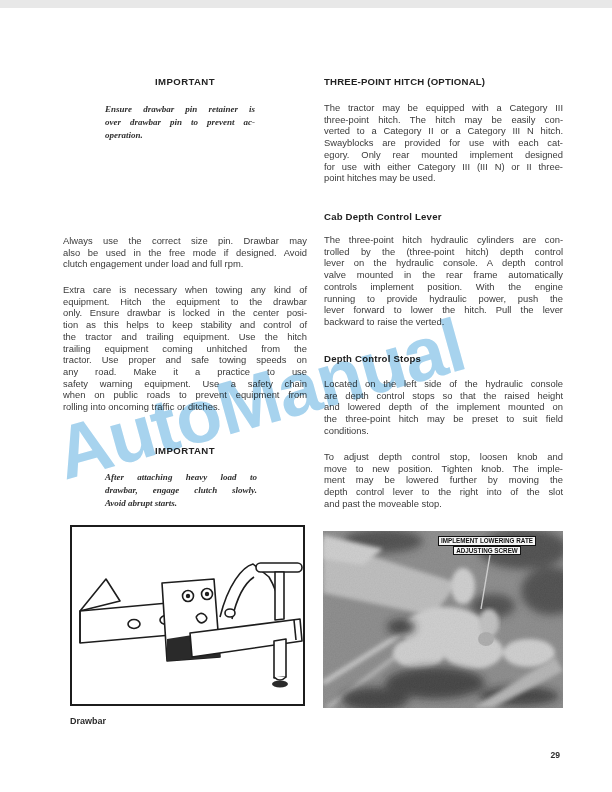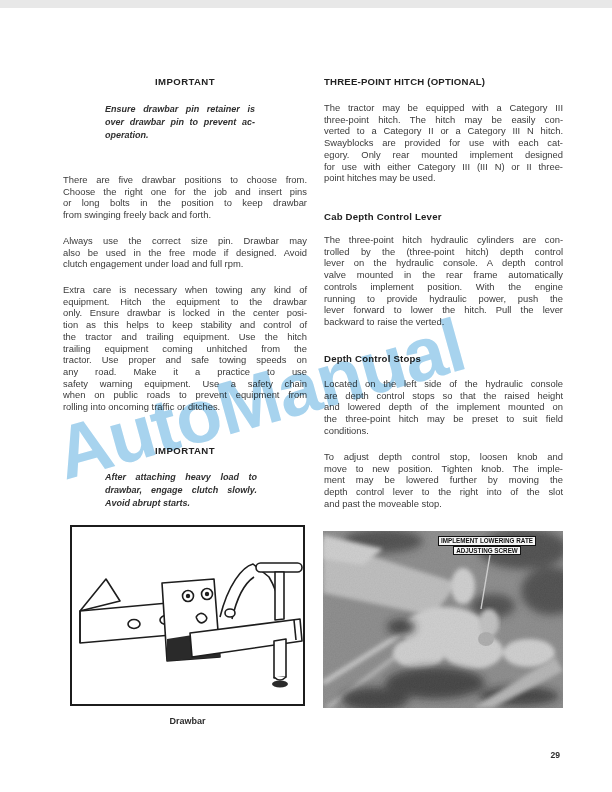--- a/index.html
+++ b/index.html
@@ -11,23 +11,23 @@
   .col{position:absolute;top:0;height:792px;}
   .col-left{left:63px;width:244px;}
   .col-right{left:324px;width:239px;}
   .blk{position:absolute;left:0;width:100%;}
   .body-text{font-size:9.4px;line-height:11.7px;color:#3a3a3a;}
   .ln{text-align:justify;text-align-last:justify;white-space:normal;}
   .ln-last{text-align-last:left;}
   .heading-center{font-size:9.6px;font-weight:bold;color:#222;text-align:center;letter-spacing:.4px;}
   .heading-left{font-size:9.6px;font-weight:bold;color:#222;letter-spacing:.2px;}
   .note{font-size:9px;line-height:13px;font-weight:bold;font-style:italic;color:#2f2f2f;}
-  .note .ln{text-align:justify;text-align-last:justify;}
+  .note .ln{text-align:justify;text-align-last:justify;font-family:Liberation Serif, serif;}
   .note .ln-last{text-align-last:left;}
-  .caption{font-size:9px;font-weight:bold;color:#2d2d2d;text-align:center;}
+  .caption{font-size:9px;font-weight:bold;color:#2d2d2d;text-align:left;}
   .figure-box{
     position:absolute;background:#fff;border:2px solid #1c1c1c;box-sizing:border-box;
   }
   .photo-box{position:absolute;overflow:hidden;background:#7d7d7d;}
   .photo-label{
     position:absolute;z-index:3;text-align:center;
     font-size:6.3px;line-height:7.6px;font-weight:bold;color:#111;
   }
   .photo-label span{display:inline-block;background:#f5f5f5;border:1px solid #111;padding:0 2px;}
   .watermark{
@@ -48,26 +48,20 @@
   <div class="col col-left">
 
     <div class="blk heading-center" style="top:68px;">IMPORTANT</div>
 
     <div class="blk note" style="top:95px;left:42px;width:150px;">
         <div class="ln">Ensure drawbar pin retainer is</div>
         <div class="ln">over drawbar pin to prevent ac-</div>
         <div class="ln ln-last">operation.</div>
       </div>
 
-    <div class="blk body-text" style="top:166px;">
-        <div class="ln">There are five drawbar positions to choose from.</div>
-        <div class="ln">Choose the right one for the job and insert pins</div>
-        <div class="ln">or long bolts in the position to keep drawbar</div>
-        <div class="ln ln-last">from swinging freely back and forth.</div>
-      </div>
 
     <div class="blk body-text" style="top:227px;">
         <div class="ln">Always use the correct size pin. Drawbar may</div>
         <div class="ln">also be used in the free mode if designed. Avoid</div>
         <div class="ln ln-last">clutch engagement under load and full rpm.</div>
       </div>
 
     <div class="blk body-text" style="top:276px;">
         <div class="ln">Extra care is necessary when towing any kind of</div>
         <div class="ln">equipment. Hitch the equipment to the drawbar</div>

